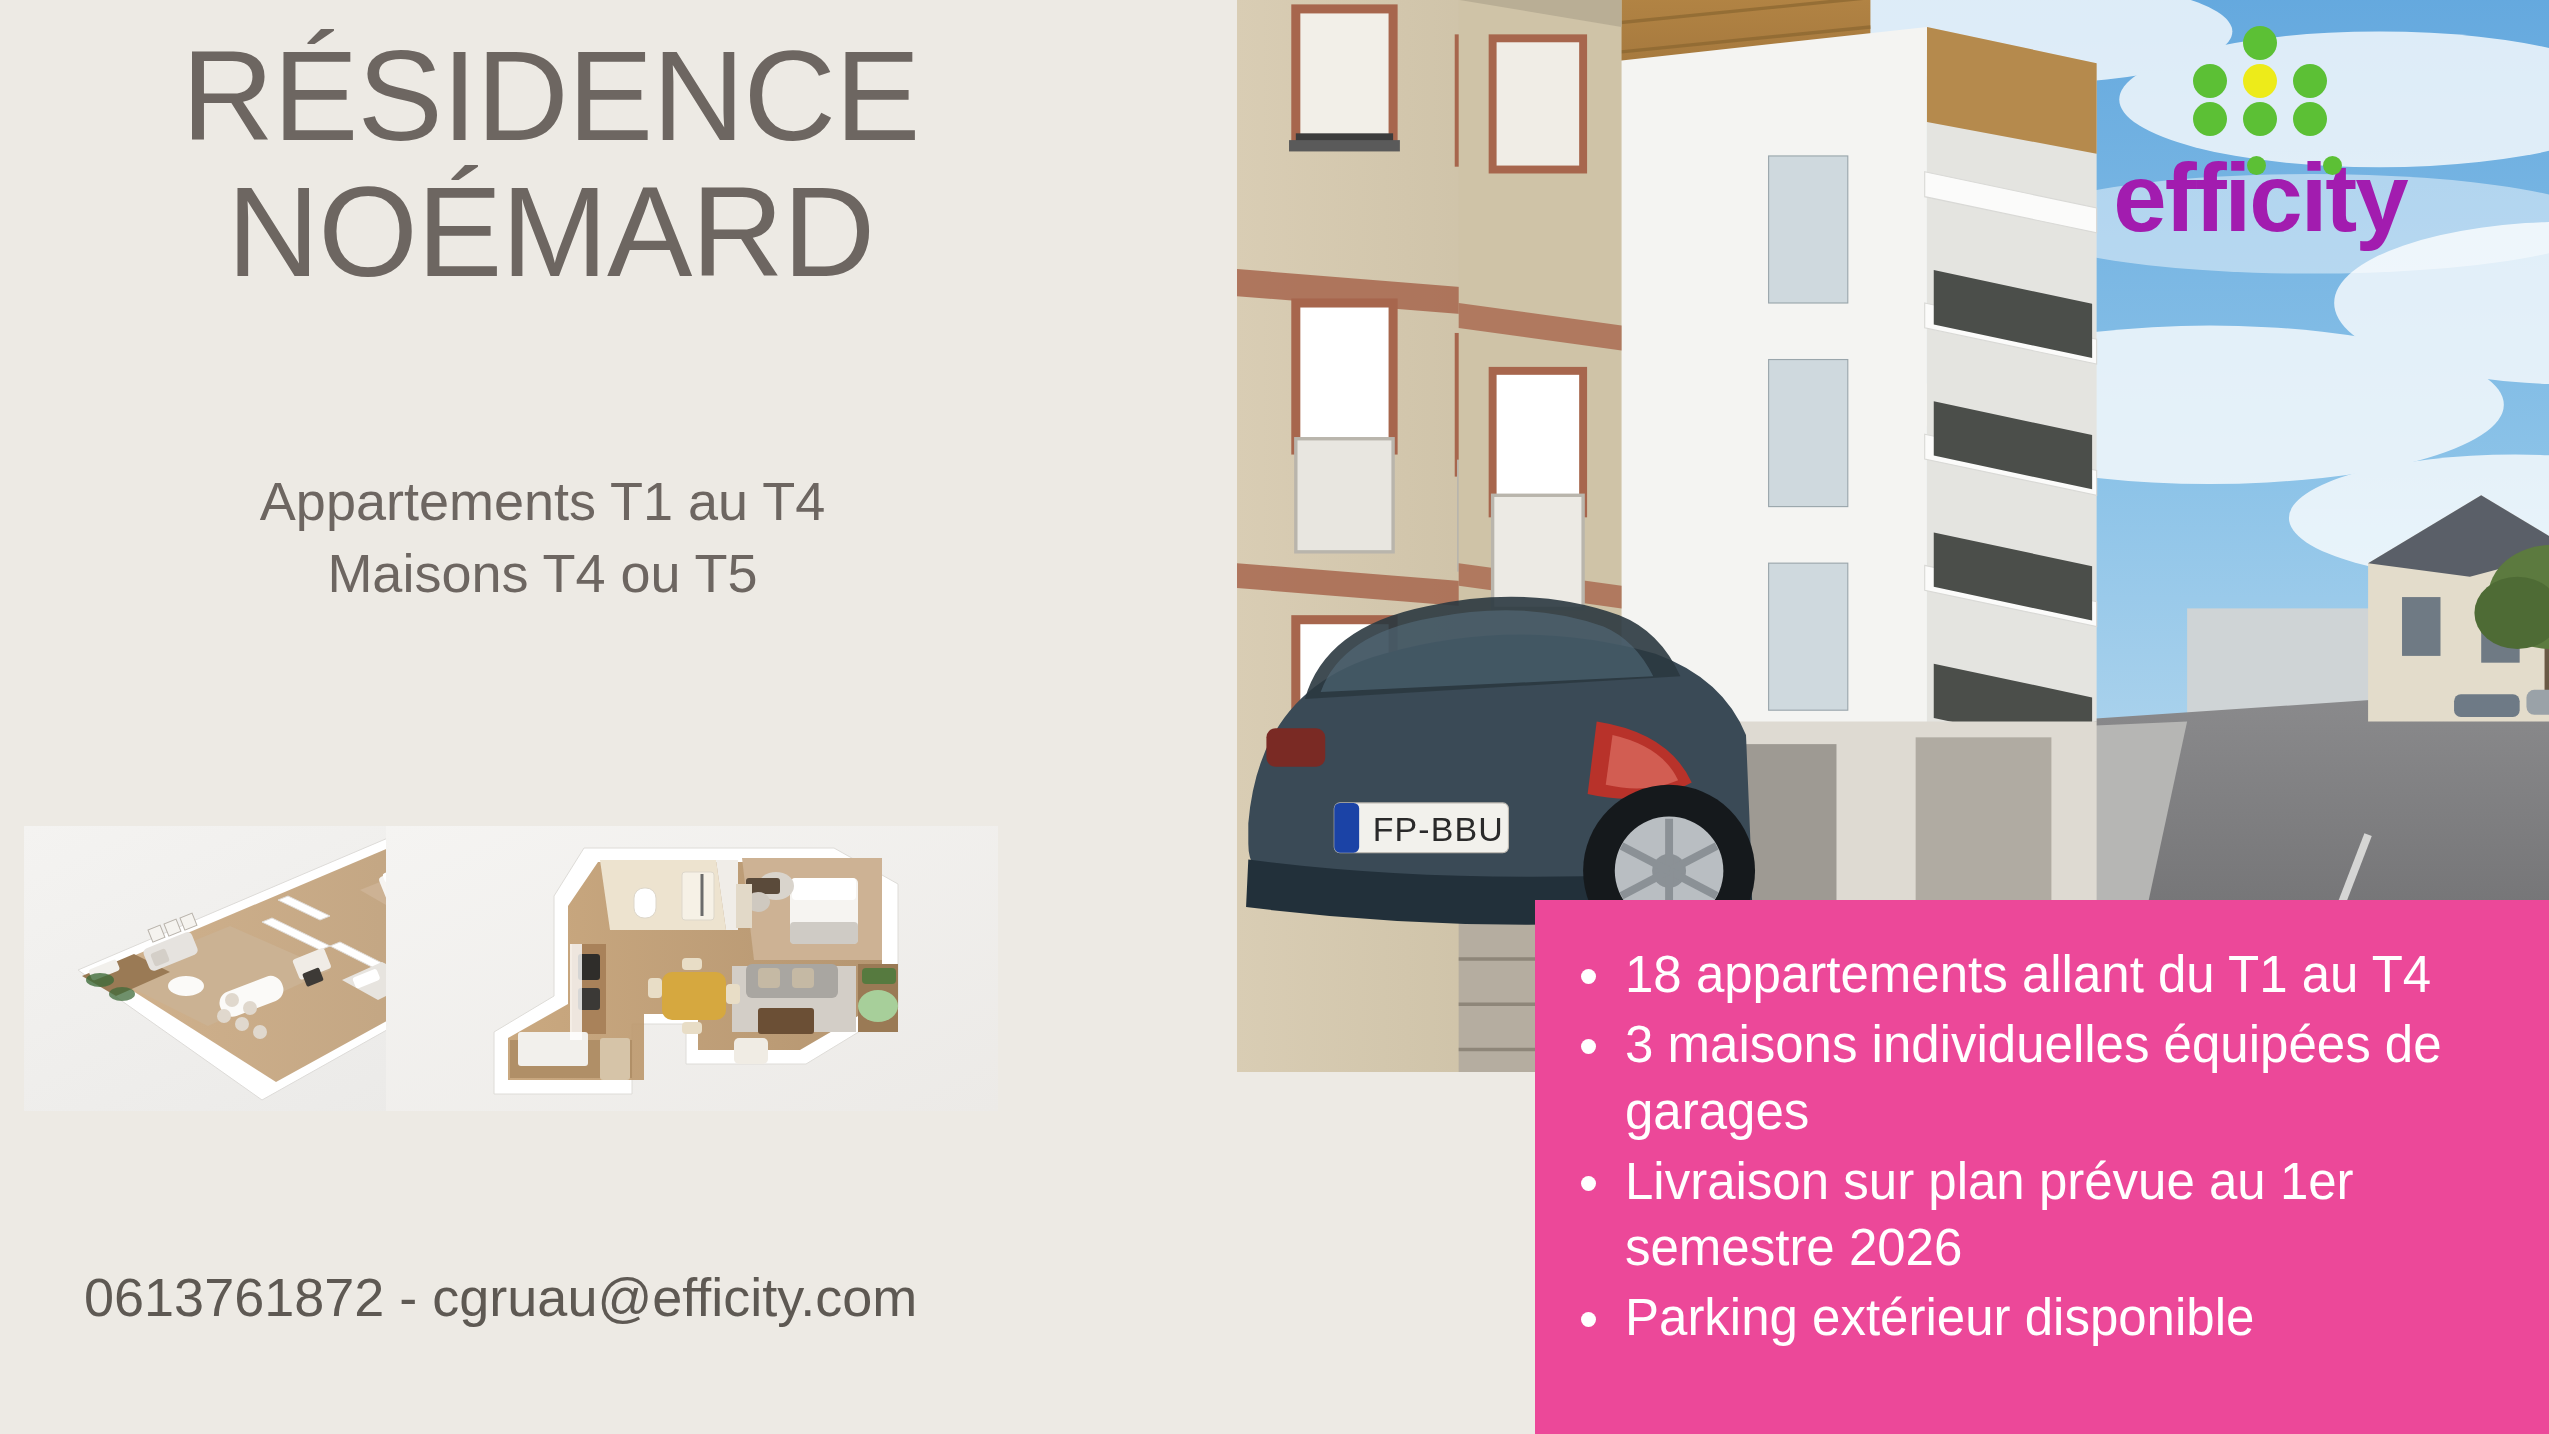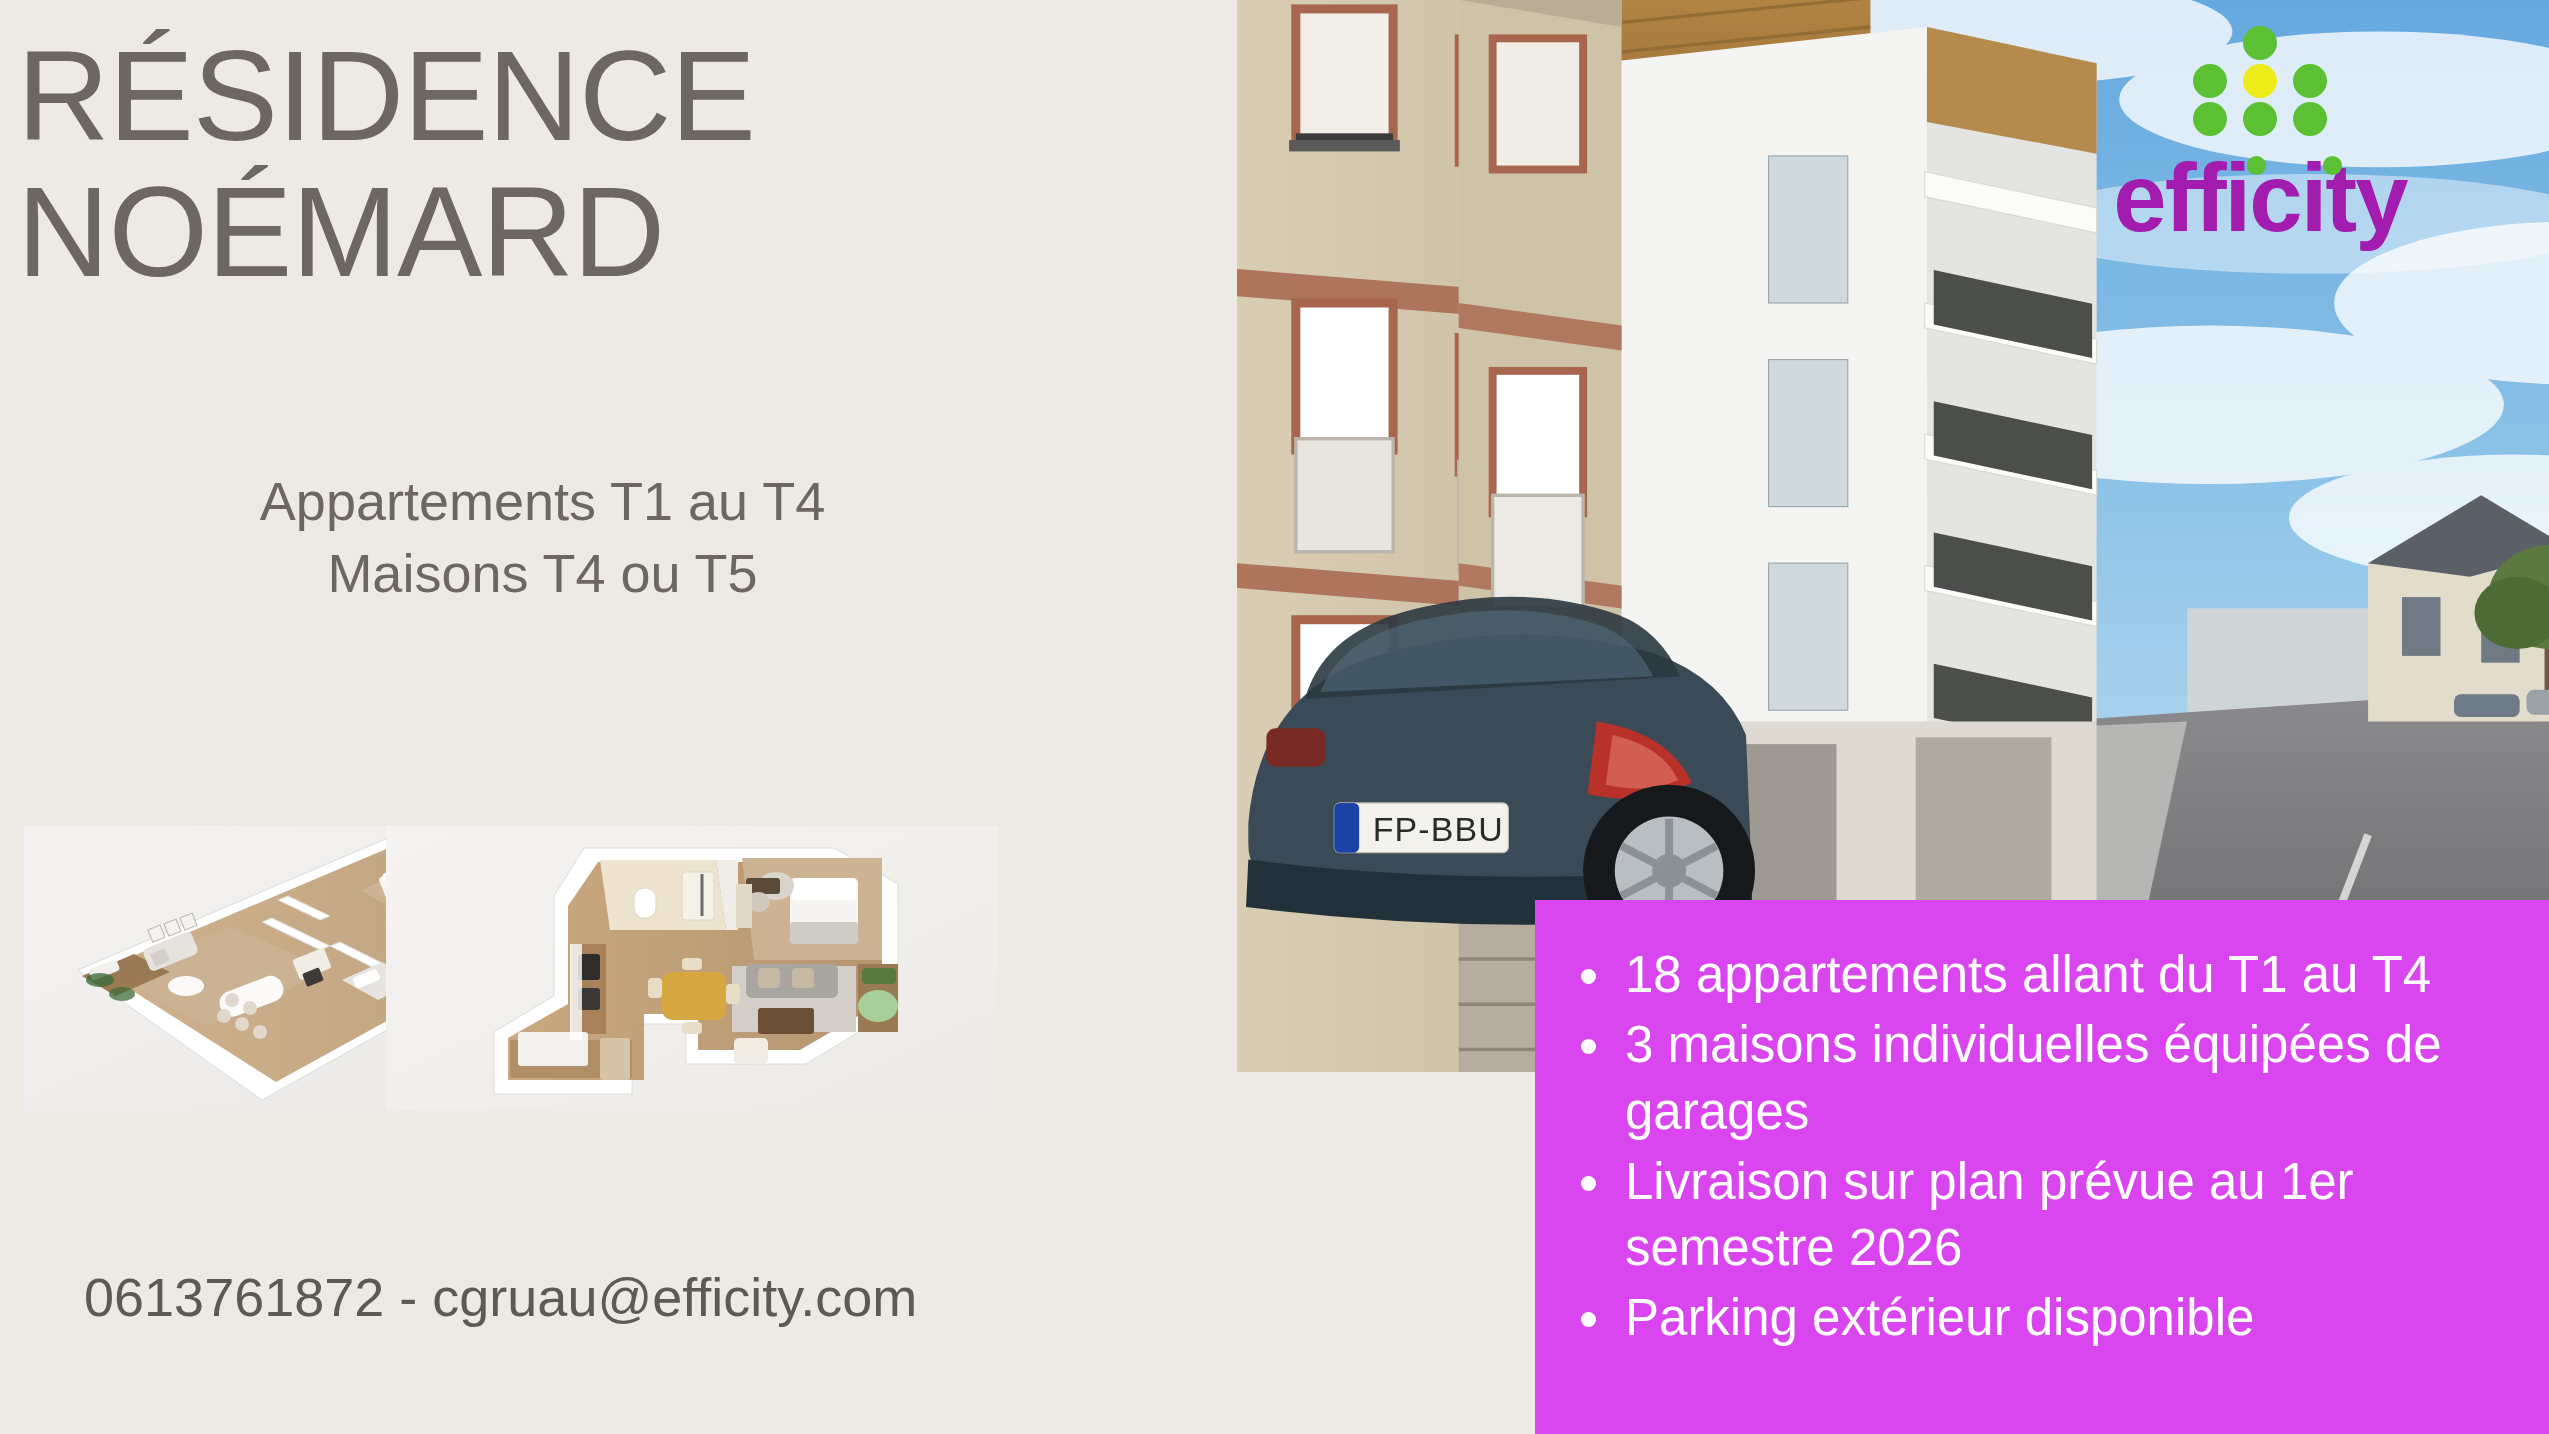--- a/index.html
+++ b/index.html
@@ -13,23 +13,25 @@
     height: 1434px;
     background: #edeae4;
     overflow: hidden;
     font-family: "Liberation Sans", sans-serif;
     -webkit-font-smoothing: antialiased;
   }
 
   
   .title-block {
     position: absolute;
-    left: 17px;
+    left: 0;
     top: 28px;
     width: 1085px;
+    text-align: center;
+    padding-left: 8px;
   }
   .title-line {
     display: block;
     color: #6d6661;
     font-size: 128px;
     line-height: 1.06;
     font-weight: 400;
     letter-spacing: -1px;
     white-space: nowrap;
   }
@@ -134,21 +136,21 @@
   .wm-dot.one { left: 167px; top: 6px; }
   .wm-dot.two { left: 243px; top: 6px; }
 
   
   .features {
     position: absolute;
     left: 1535px;
     top: 900px;
     width: 1014px;
     height: 534px;
-    background: #d946ef;
+    background: #ec4899;
     box-sizing: border-box;
     padding: 42px 30px 30px 36px;
   }
   .features ul {
     list-style: none;
     margin: 0;
     padding: 0;
   }
   .features li {
     position: relative;

